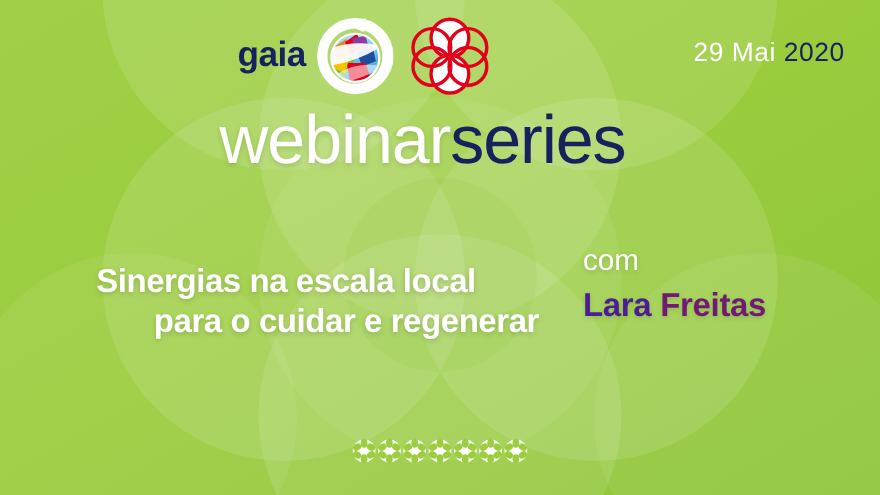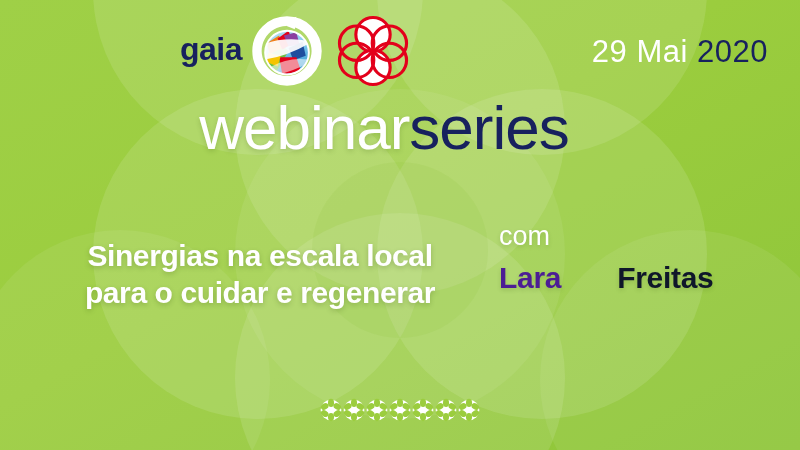--- a/index.html
+++ b/index.html
@@ -43,36 +43,37 @@
     flex-direction:column;
     align-items:flex-end;
     line-height:1.0;
     padding-bottom:4px;
   }
   .gaia-word{
     font-size:32px;
     font-weight:bold;
     color:#17215E;
     letter-spacing:-0.5px;
+    margin-left:36px;
   }
   .gaia-sub{
     font-size:25px;
     font-weight:normal;
     color:#ffffff;
     letter-spacing:-0.3px;
     margin-top:1px;
   }
 
   .globe-mark{ width:78px; height:78px; display:block; }
   .flower-mark{ width:78px; height:78px; display:block; margin-left:2px;}
 
   .date-text{
     position:absolute;
     right:32px; top:34px;
-    font-size:31px;
+    font-size:24px;
     letter-spacing:0.5px;
     white-space:nowrap;
   }
   .date-day{ color:#ffffff; font-weight:400; }
   .date-year{ color:#17215E; font-weight:400; }
 
   
   .webinar-row{
     position:absolute;
     left:0; top:92px;
@@ -108,44 +109,44 @@
     width:460px;
     text-align:center;
     color:#ffffff;
     font-size:30px;
     font-weight:bold;
     line-height:1.23;
     letter-spacing:-0.4px;
     text-shadow:0 2px 5px rgba(60,90,20,0.28);
     margin-top:20px;
   }
-  .talk-title .l2{ display:block; }
+  .talk-title .l2{ display:block;text-align:right; }
 
   .speaker-block{
     position:absolute;
-    left:499px; top:2px;
+    left:530px; top:2px;
     line-height:1.2;
   }
   .speaker-with{
     font-size:27px;
     font-weight:300;
     color:#ffffff;
     letter-spacing:0px;
     text-shadow:0 2px 4px rgba(60,90,20,0.2);
   }
   .speaker-name{
     margin-top:8px;
     font-size:30px;
     font-weight:bold;
     letter-spacing:-0.3px;
     white-space:nowrap;
     text-shadow:0 2px 4px rgba(60,90,20,0.2);
   }
   .sp-first{ color:#4c1d95; }
-  .sp-last{ color:#0f172a;margin-left:48px; }
+  .sp-last{ color:#701a75; }
 
   
   .icon-row{
     position:absolute;
     left:0; top:398px;
     width:800px;
     display:flex;
     justify-content:center;
     align-items:center;
     gap:1px;

